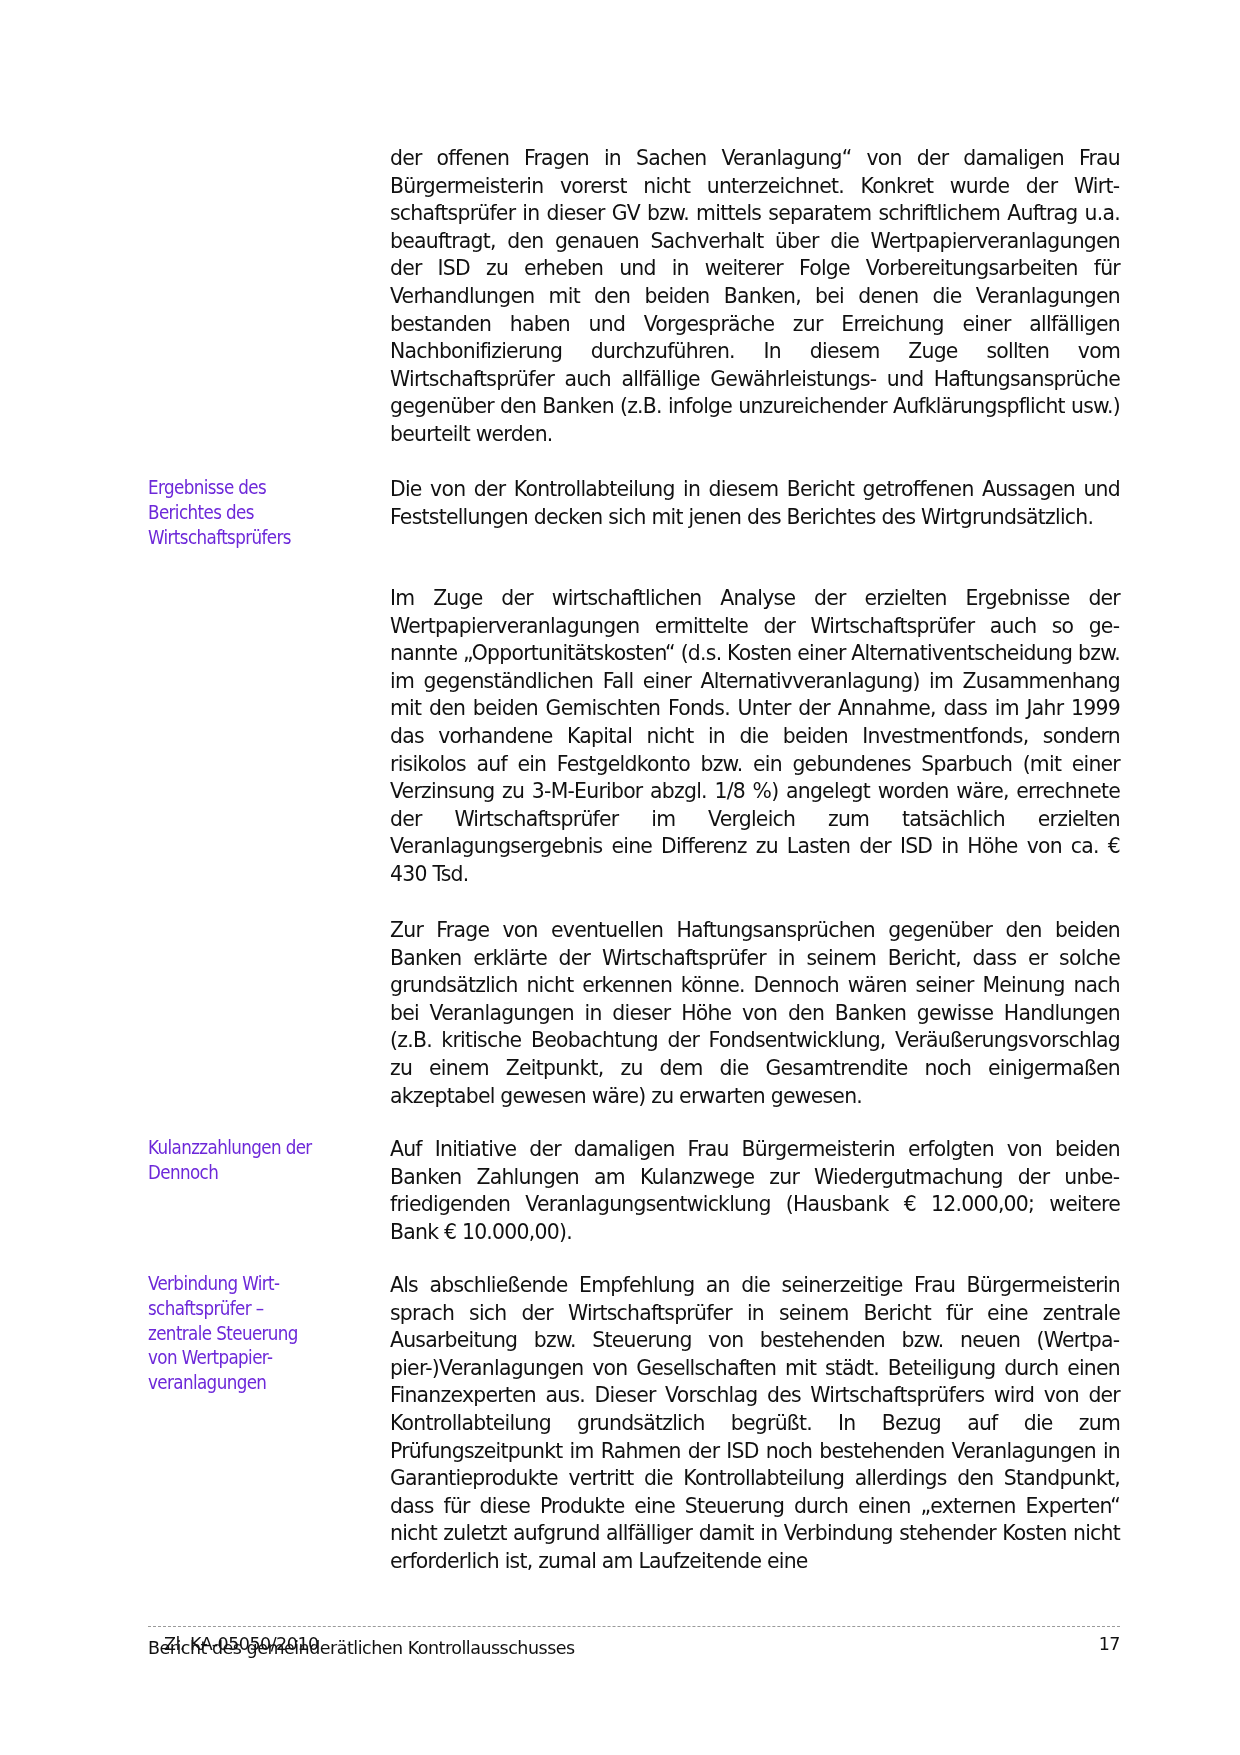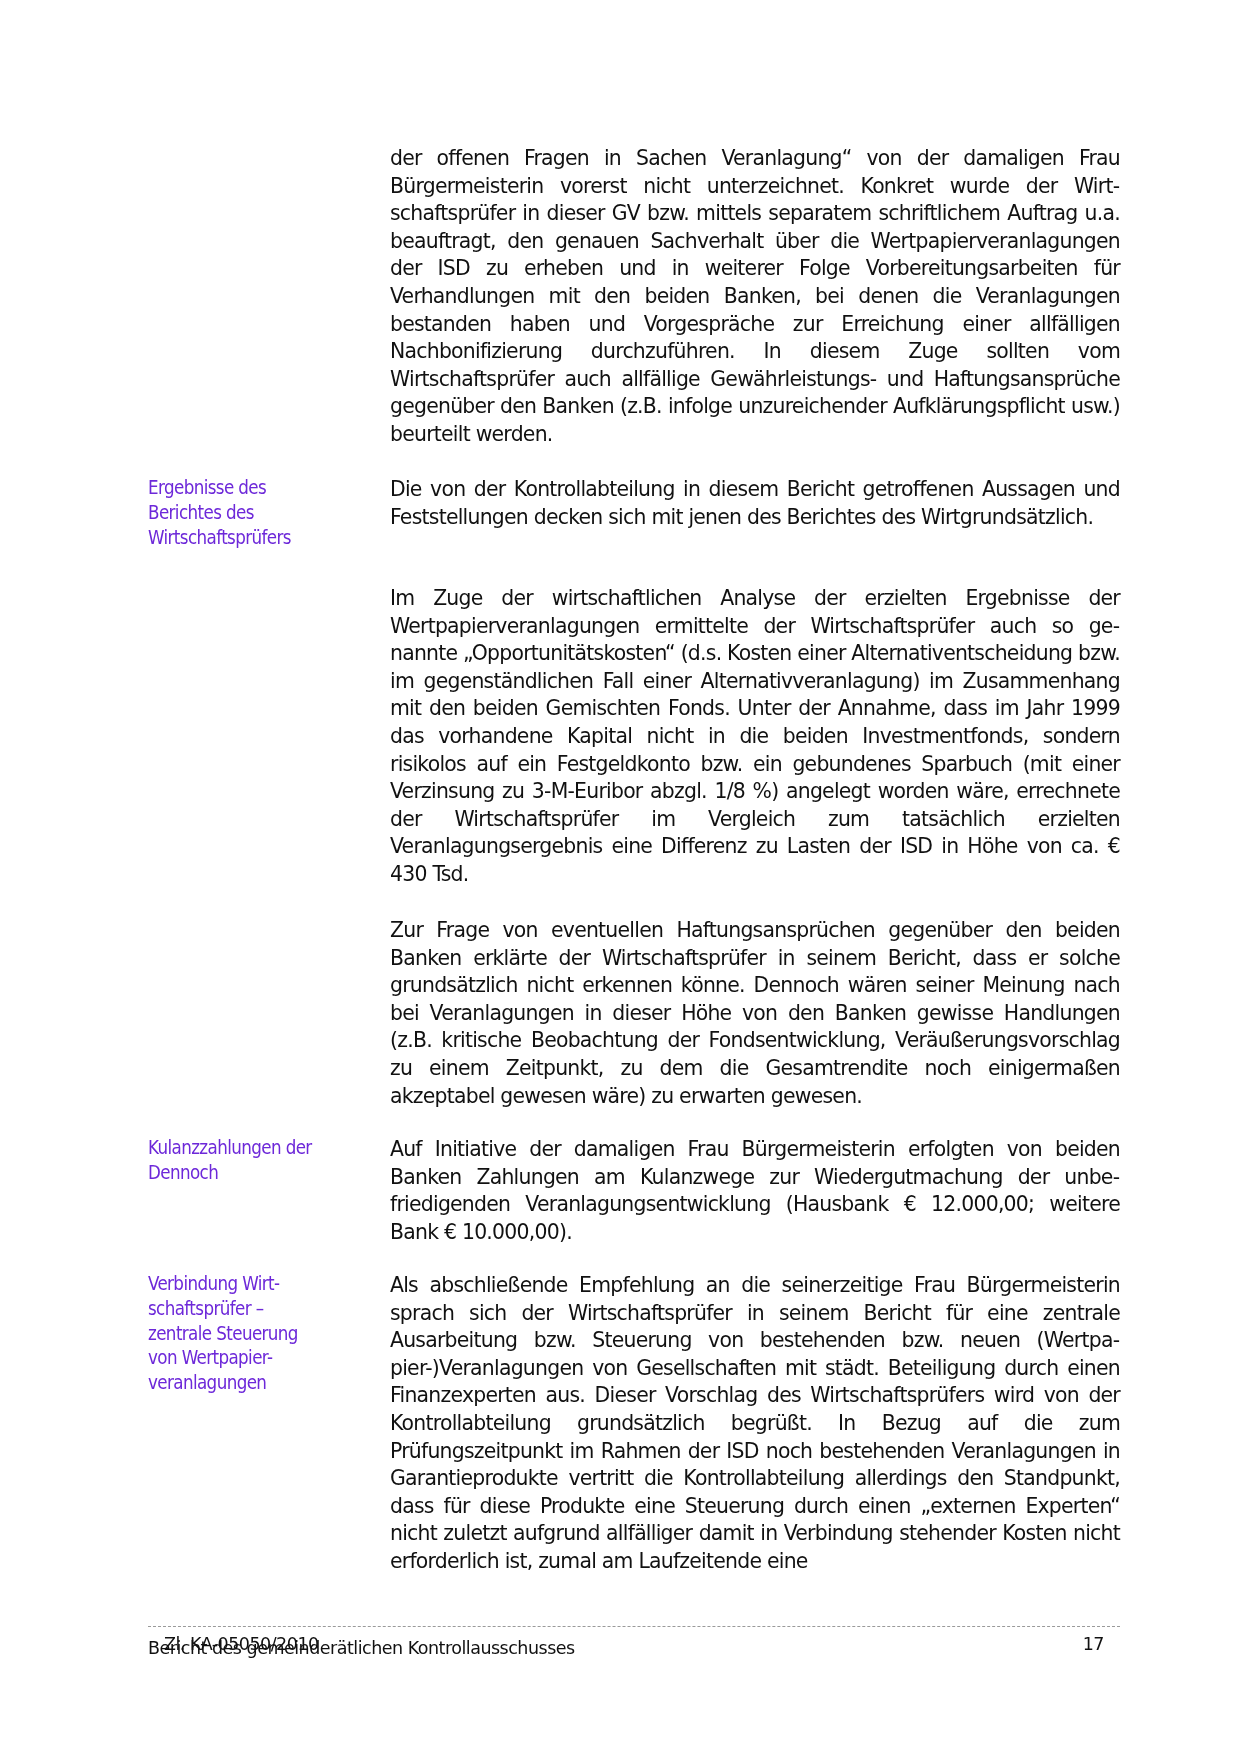--- a/index.html
+++ b/index.html
@@ -64,21 +64,21 @@
       top: 1632px;
       width: 972px;
       height: 26px;
       font-size: 17.5px;
       line-height: 24px;
       color: #111111;
       letter-spacing: -0.5px;
     }
     .footer .ref { position: absolute; left: 16px; top: 0; }
     .footer .title { position: absolute; left: 0; right: 0; top: 4px; }
-    .footer .pageno { position: absolute; right: 16px; top: 0; margin-left: 24px; }
+    .footer .pageno { position: absolute; right: 0; top: 0; margin-left: 24px; }
   </style>
 </head>
 <body>
 
 <div class="page">
 
   <div class="block" style="top:145px;">
     <div class="para">der offenen Fragen in Sachen Veranlagung“ von der damaligen Frau Bürgermeisterin vorerst nicht unterzeichnet. Konkret wurde der Wirt­schaftsprüfer in dieser GV bzw. mittels separatem schriftlichem Auftrag u.a. beauftragt, den genauen Sachverhalt über die Wertpapierveranla­gungen der ISD zu erheben und in weiterer Folge Vorbereitungsarbei­ten für Verhandlungen mit den beiden Banken, bei denen die Veranla­gungen bestanden haben und Vorgespräche zur Erreichung einer allfäl­ligen Nachbonifizierung durchzuführen. In diesem Zuge sollten vom Wirtschaftsprüfer auch allfällige Gewährleistungs- und Haftungsansprü­che gegenüber den Banken (z.B. infolge unzureichender Aufklärungs­pflicht usw.) beurteilt werden.</div>
   </div>
 

